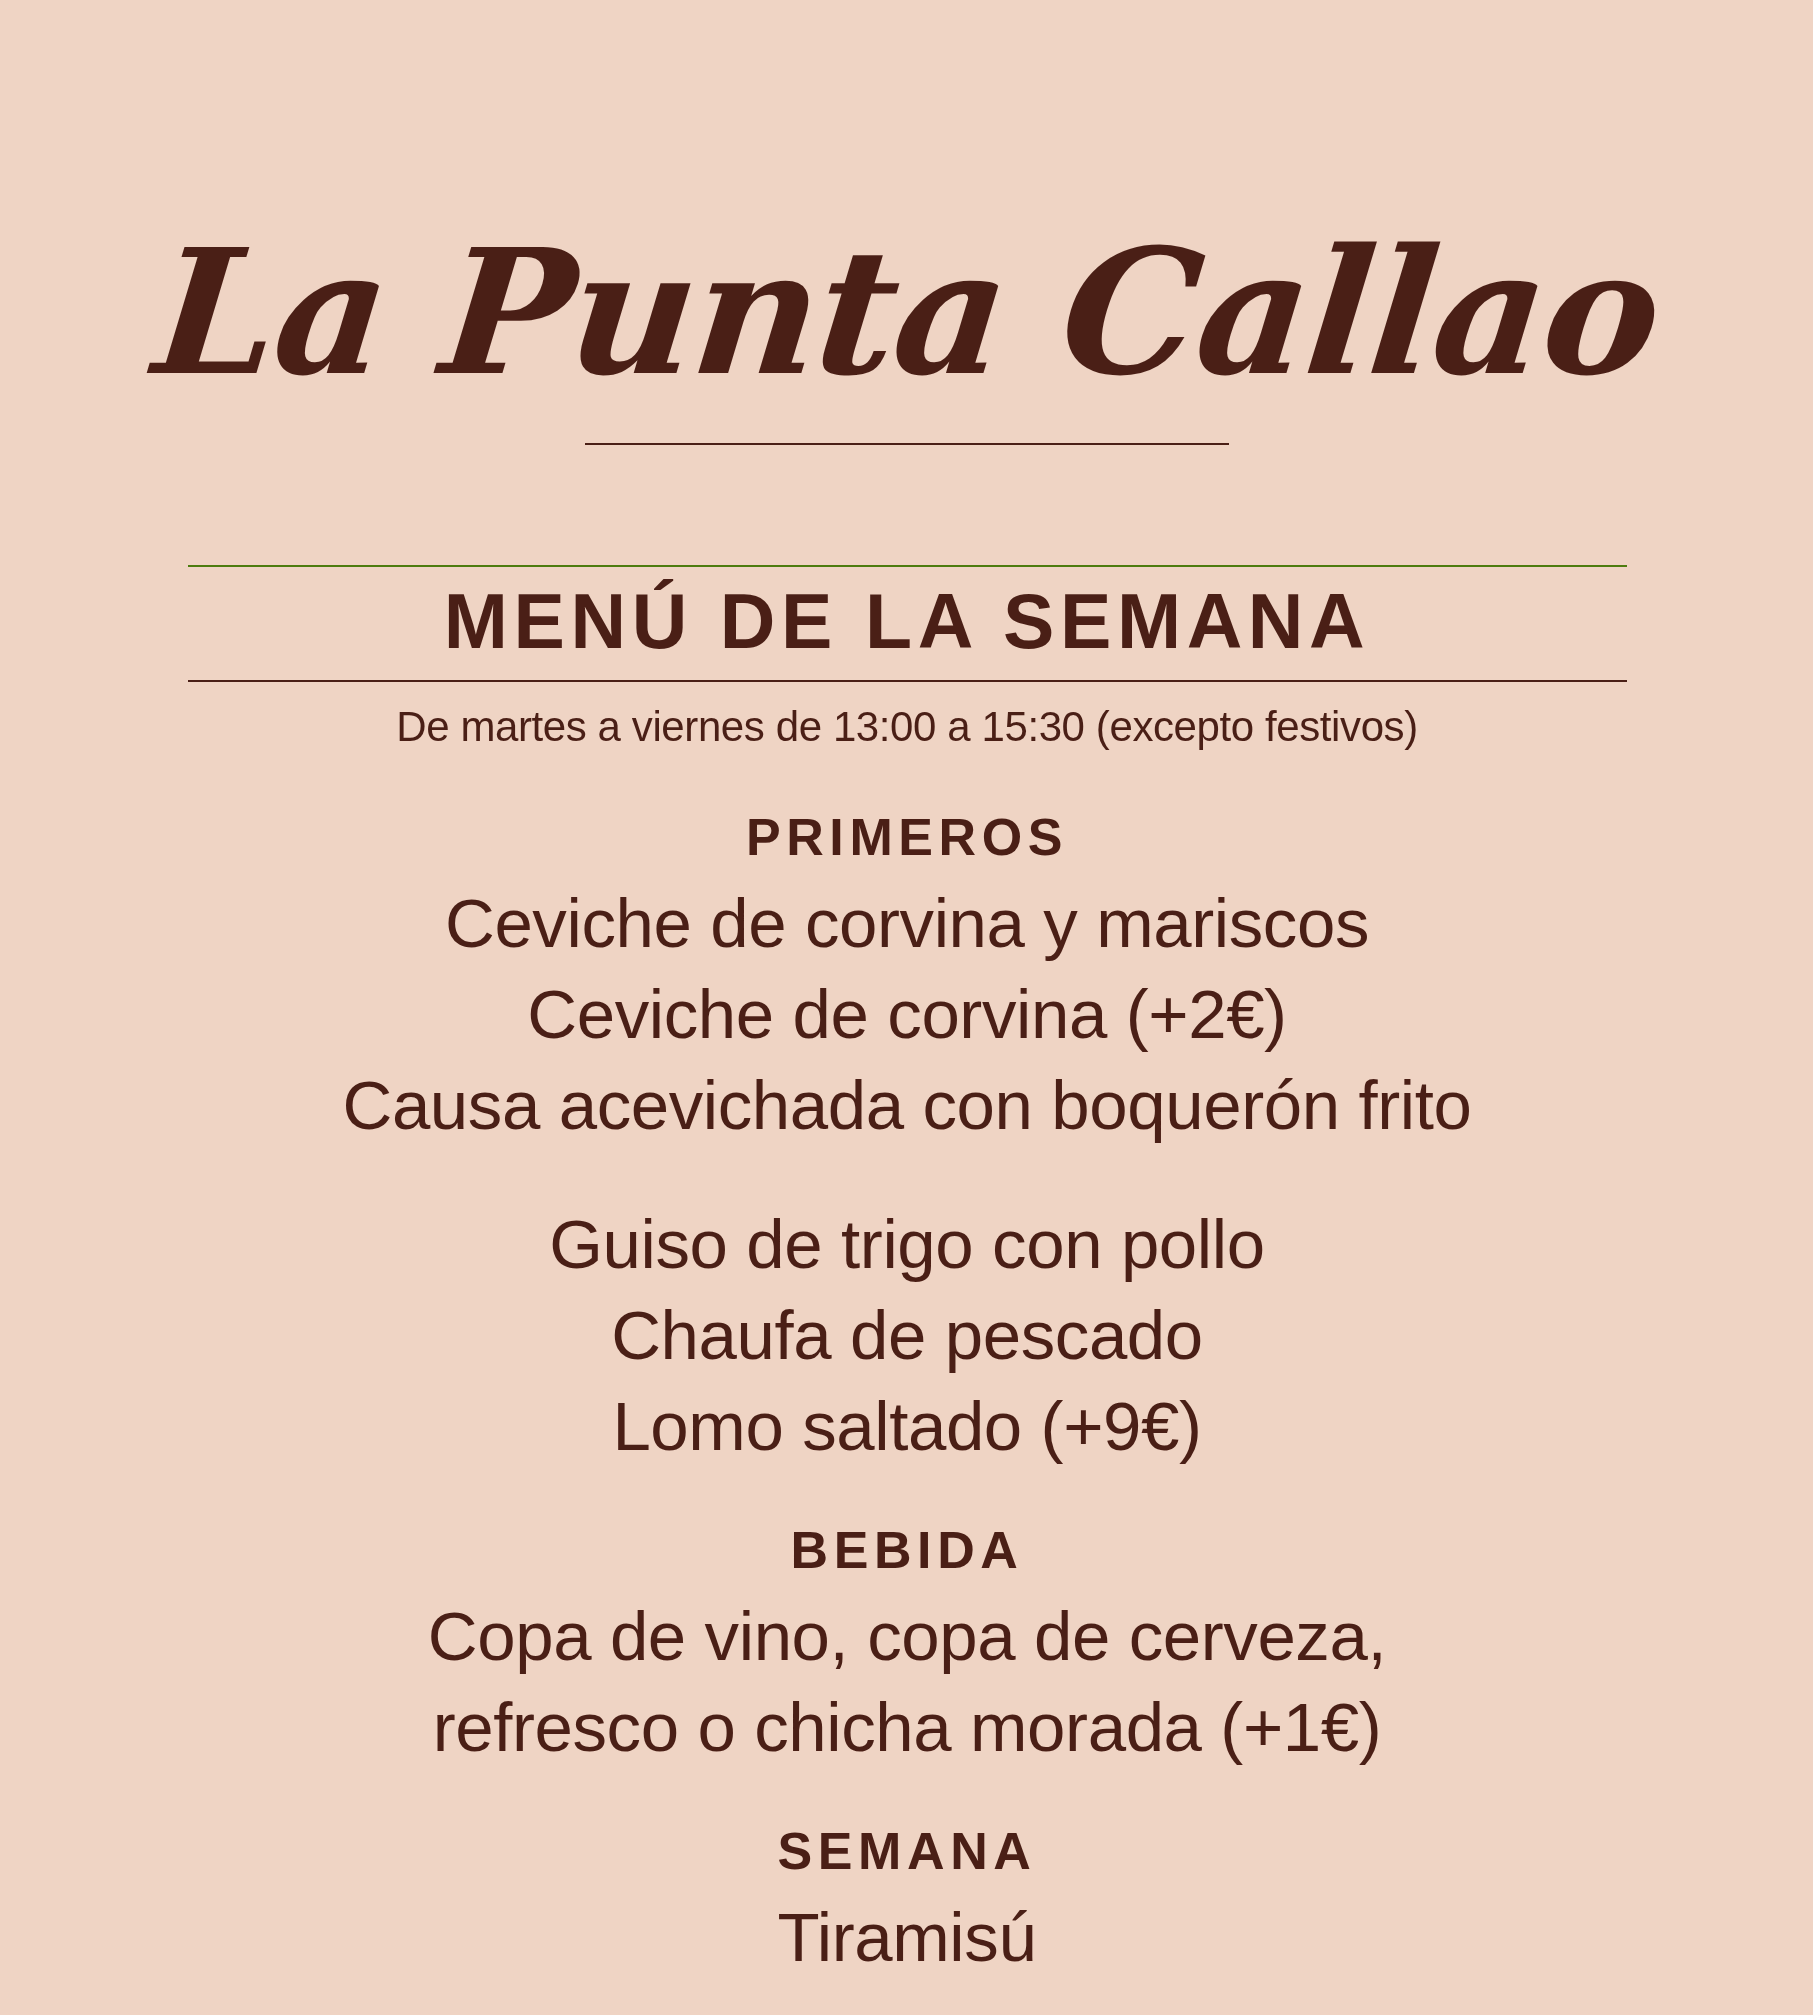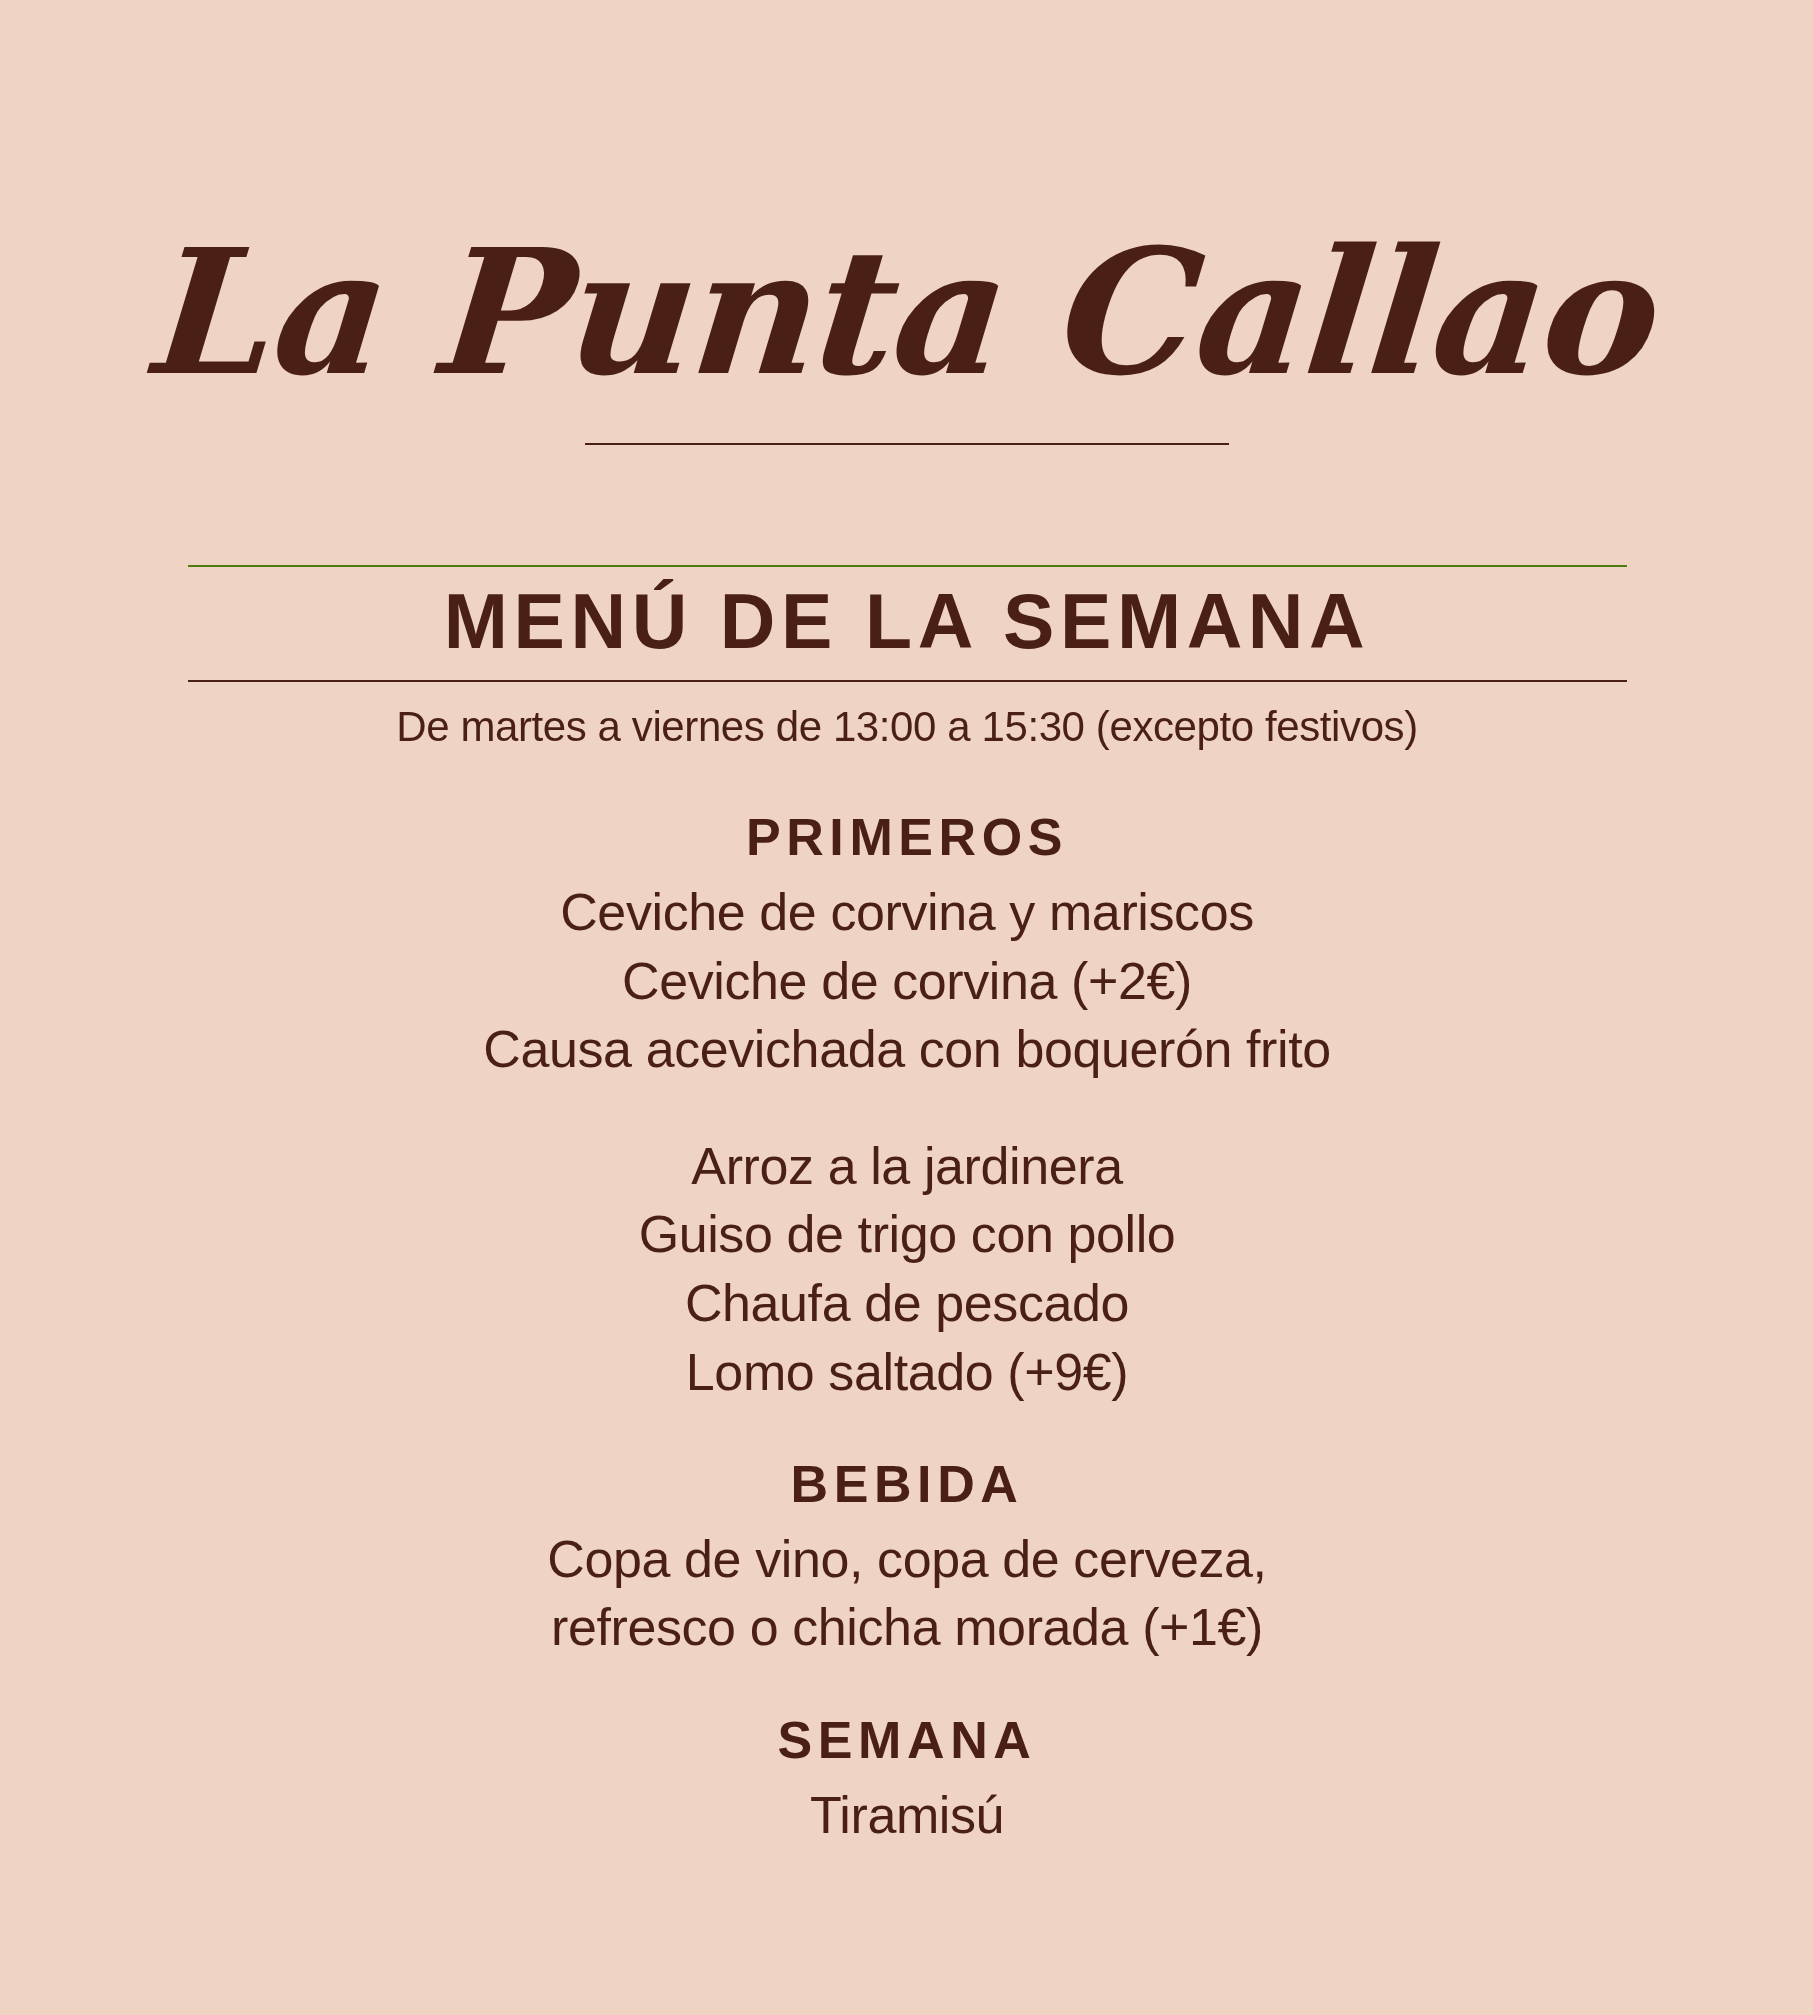--- a/index.html
+++ b/index.html
@@ -106,21 +106,21 @@
   }
   .course:last-child { margin-bottom: 0; }
   .course-heading {
     font-size: 52px;
     font-weight: 700;
     letter-spacing: 5.6px;
     color: #4A1F16;
     margin-bottom: 10.5px;
   }
   .course-item {
-    font-size: 52px;
+    font-size: 69px;
     line-height: 1.32;
     color: #4A1F16;
     letter-spacing: -0.4px;
   }
 </style>
 </head>
 <body>
 
 <div class="menu-page">
 
@@ -140,21 +140,20 @@
   <div class="courses">
 
     <div class="course">
       <div class="course-heading">PRIMEROS</div>
       <div class="course-item">Ceviche de corvina y mariscos</div>
       <div class="course-item">Ceviche de corvina (+2€)</div>
       <div class="course-item">Causa acevichada con boquerón frito</div>
     </div>
 
     <div class="course">
-      <div class="course-item">Arroz a la jardinera</div>
       <div class="course-item">Guiso de trigo con pollo</div>
       <div class="course-item">Chaufa de pescado</div>
       <div class="course-item">Lomo saltado (+9€)</div>
     </div>
 
     <div class="course">
       <div class="course-heading">BEBIDA</div>
       <div class="course-item">Copa de vino, copa de cerveza,</div>
       <div class="course-item">refresco o chicha morada (+1€)</div>
     </div>

